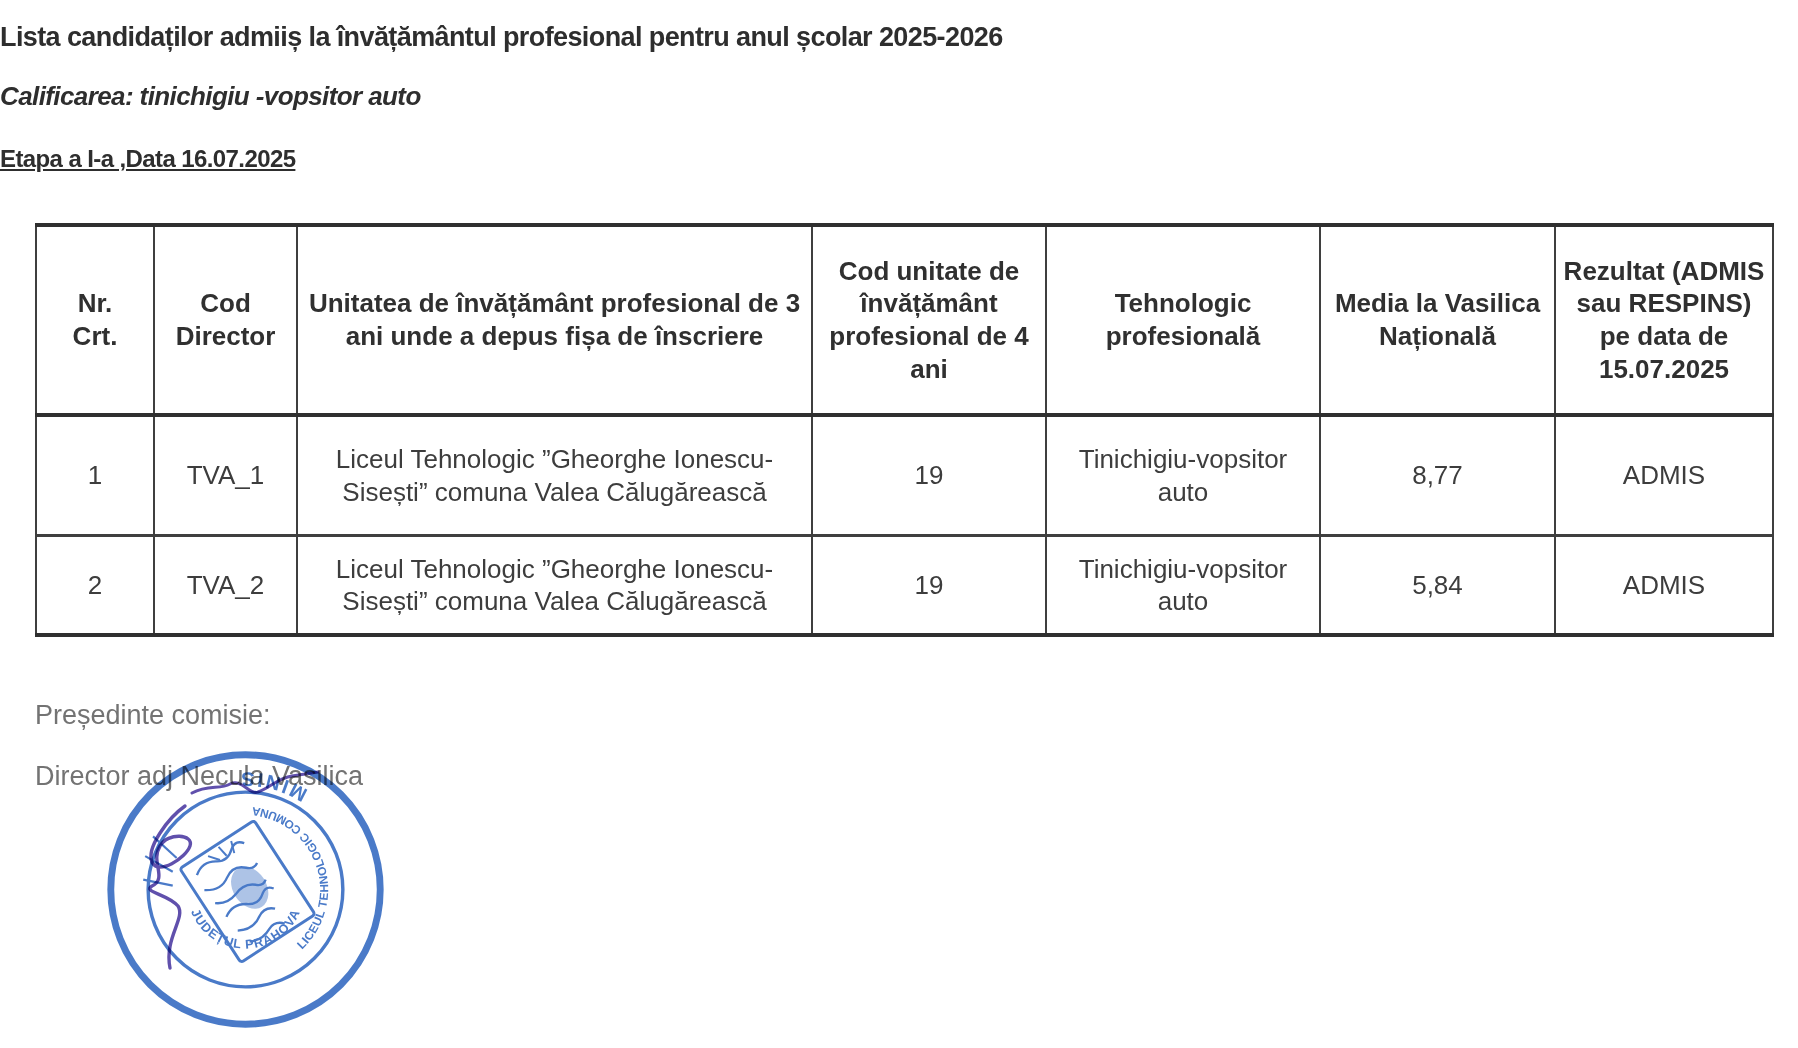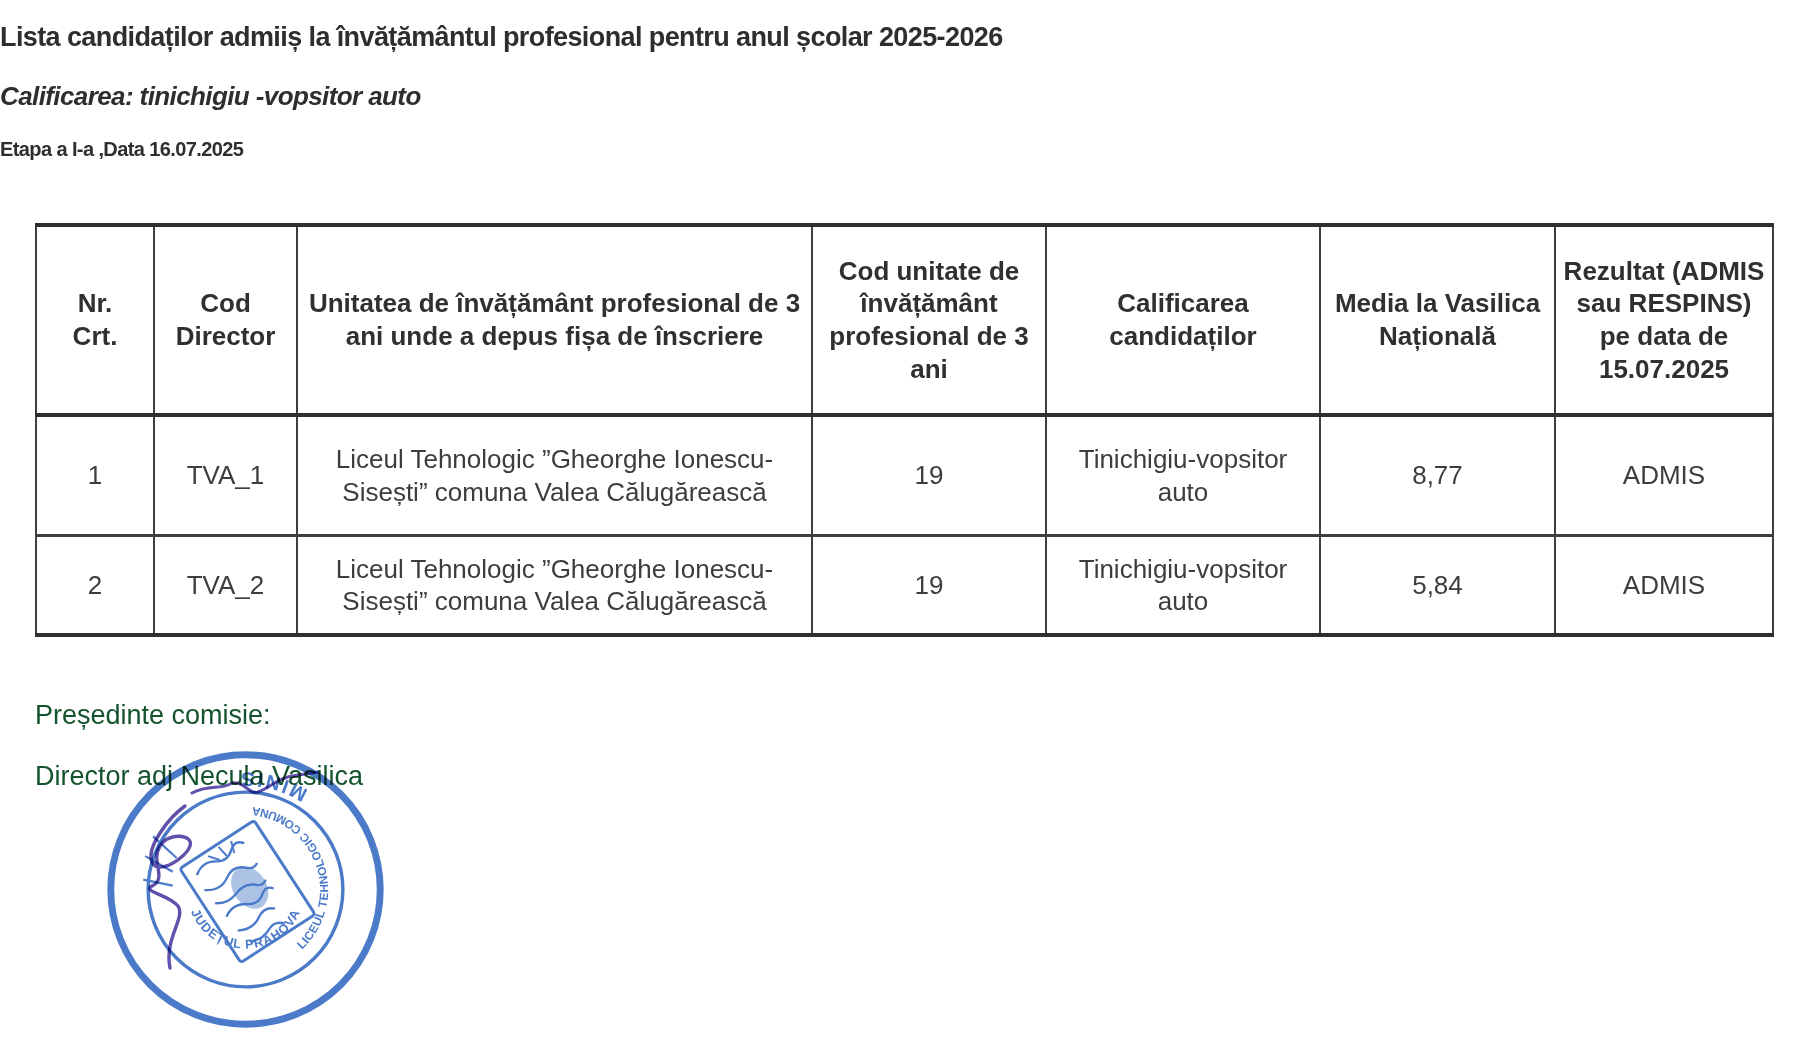--- a/index.html
+++ b/index.html
@@ -7,41 +7,41 @@
     width:1798px;height:1048px;position:relative;overflow:hidden;
     background:#ffffff;color:#3a3a3a;
     font-family:"Liberation Sans",sans-serif;
   }
   .doc-title{
     position:absolute;left:0;width:1760px;text-align:left;
     font-weight:bold;color:#2e2e2e;letter-spacing:-0.6px;
   }
   .t1{top:22px;font-size:27px;}
   .t2{top:81px;font-size:26px;font-style:italic;}
-  .t3{top:138px;font-size:20px;}
+  .t3{top:145px;font-size:24px;text-decoration:underline;}
 
   table.results{
     position:absolute;left:35px;top:223px;width:1737px;
     border-collapse:collapse;table-layout:fixed;
   }
   table.results th{
     border:2px solid #3f3f3f;border-top:4px solid #2f2f2f;border-bottom:4px solid #2f2f2f;
     height:186px;vertical-align:middle;text-align:center;
     font-size:26px;font-weight:bold;color:#303030;
     white-space:pre-line;line-height:1.26;padding:0 6px;
   }
   table.results td{
     border:2px solid #3f3f3f;
     vertical-align:middle;text-align:center;
     font-size:26px;color:#3d3d3d;line-height:1.25;padding:0 8px;
   }
   table.results tr.r1 td{height:117px;border-bottom:3px solid #3f3f3f;}
   table.results tr.r2 td{height:96px;border-bottom:4px solid #2f2f2f;}
 
-  .footer-label{position:absolute;left:35px;font-size:27px;color:#14532d;}
+  .footer-label{position:absolute;left:35px;font-size:27px;color:#737373;}
   .president{top:700px;}
   .director{top:761px;z-index:1;}
 
   .stamp-svg{
     position:absolute;left:98px;top:742px;width:295px;height:295px;
     mix-blend-mode:multiply;opacity:0.92;z-index:2;
   }
   .sig-svg{
     position:absolute;left:128px;top:748px;width:210px;height:235px;
     mix-blend-mode:multiply;opacity:0.95;z-index:3;
@@ -65,22 +65,22 @@
       <col style="width:235px">
       <col style="width:218px">
   </colgroup>
   <thead>
     <tr>
       <th>Nr.
 Crt.</th>
       <th>Cod
 Director</th>
       <th>Unitatea de învățământ profesional de 3 ani unde a depus fișa de înscriere</th>
-      <th>Cod unitate de învățământ profesional de 3 ani</th>
-      <th>Calificarea candidaților</th>
+      <th>Cod unitate de învățământ profesional de 4 ani</th>
+      <th>Tehnologic profesională</th>
       <th>Media la Vasilica Națională</th>
       <th>Rezultat (ADMIS sau RESPINS) pe data de 15.07.2025</th>
     </tr>
   </thead>
   <tbody>
     <tr class="r1">
       <td>1</td>
       <td>TVA_1</td>
       <td>Liceul Tehnologic ”Gheorghe Ionescu-Sisești” comuna Valea Călugărească</td>
       <td>19</td>

